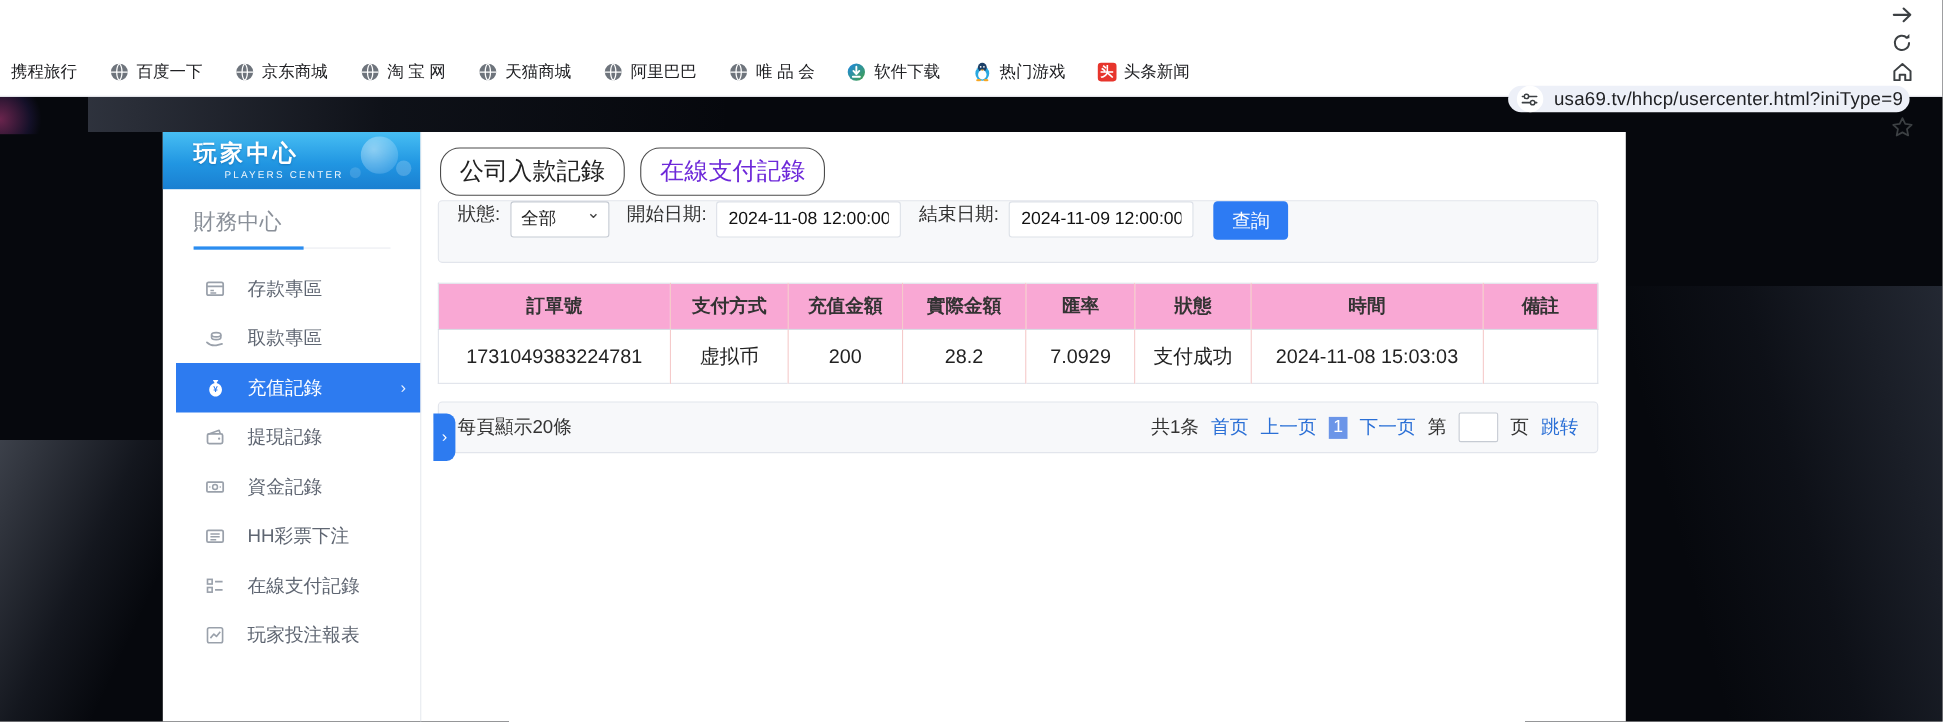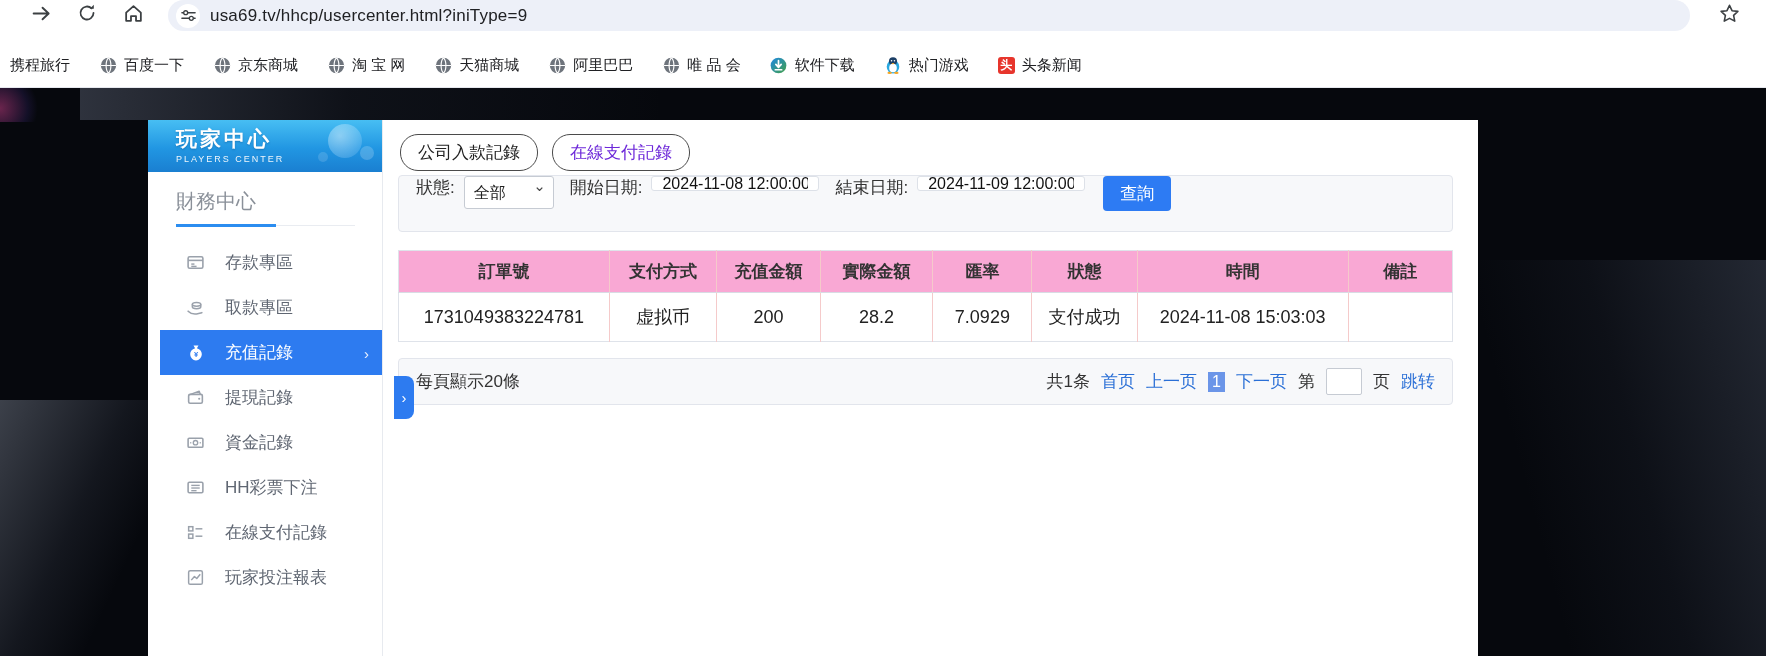--- a/index.html
+++ b/index.html
@@ -1,21 +1,21 @@
 <!DOCTYPE html>
 <html><head>
 <meta charset="utf-8">
 <style>
   * { margin:0; padding:0; box-sizing:border-box; }
   html,body { width:1766px; height:656px; overflow:hidden; }
   body { font-family:"Liberation Sans", sans-serif; background:#06080d; position:relative; }
 
   
   .chrome { position:absolute; top:0; left:0; width:1766px; height:88px; background:#fff; border-bottom:1px solid #e6e8ee; z-index:5; }
-  .toolbar { height:44px; display:flex; align-items:flex-start; padding:0 14px 0 18px; }
+  .toolbar { height:44px; display:flex; align-items:flex-end; padding:0 14px 0 18px;flex-direction:column; }
   .tb-ico { width:26px; height:26px; display:flex; align-items:center; justify-content:center; color:#3c4043; margin:0 10px; flex:0 0 auto; cursor:pointer; }
   .url-pill { flex:1; height:31px; background:#edf0f8; border-radius:16px; margin:0 16px 0 12px; display:flex; align-items:center; padding:0 6px 0 8px; }
   .pill-ico { width:24px; height:24px; background:#fff; border-radius:50%; display:flex; align-items:center; justify-content:center; color:#3c4043; margin-right:10px; }
   .url-text { font-size:17px; color:#202124; letter-spacing:.2px; white-space:nowrap; }
   .bookmarks { height:42px; display:flex; padding-left:10px; gap:29px; }
   .bm { display:flex; align-items:center; gap:7px; font-size:15px; color:#202124; cursor:pointer; white-space:nowrap; }
   .bm-ico { width:18px; height:18px; display:flex; align-items:center; justify-content:center; }
   .tt-ico { width:17px; height:17px; background:#e7352c; border-radius:3px; color:#fff; font-size:12px; font-weight:bold; display:flex; align-items:center; justify-content:center; }
 
   
@@ -25,48 +25,48 @@
   .streak-bl { left:0; top:400px; width:170px; height:256px; background:linear-gradient(115deg, rgba(185,195,215,.30), rgba(120,130,155,.12) 45%, transparent 70%); }
   .streak-br { left:1470px; top:260px; width:296px; height:396px; background:linear-gradient(255deg, rgba(140,155,185,.22), rgba(80,90,115,.10) 45%, transparent 75%); }
 
   
   .site-panel { position:absolute; left:148px; top:120px; width:1330px; height:536px; background:#fff; display:flex; z-index:1; }
 
   
   .sidebar { width:235px; flex:0 0 auto; border-right:1px solid #e7eaef; }
   .banner { height:52px; background:linear-gradient(180deg,#47bef3 0%, #2196e2 55%, #1a7fd1 100%); position:relative; overflow:hidden; padding:5px 0 0 28px; color:#fff; }
   .banner-title { font-size:21px; letter-spacing:3px; font-weight:bold; text-shadow:0 1px 2px rgba(0,60,120,.35); }
-  .banner-sub { font-size:9px; letter-spacing:2px; opacity:.92; margin-top:1px; }
+  .banner-sub { font-size:9px; letter-spacing:2px; opacity:.92; margin-top:1px;margin-left:28px; }
   .banner-deco { position:absolute; right:6px; top:2px; width:70px; height:48px; opacity:.55; }
   .banner-deco i { position:absolute; border-radius:50%; background:rgba(255,255,255,.35); display:block; }
   .banner-deco .c1 { width:34px; height:34px; right:14px; top:2px; background:radial-gradient(circle at 35% 35%, rgba(255,255,255,.8), rgba(120,200,255,.25)); }
   .banner-deco .c2 { width:14px; height:14px; right:2px; top:24px; }
   .banner-deco .c3 { width:10px; height:10px; right:48px; top:30px; background:rgba(255,255,255,.25); }
   .section-title { margin:16px 0 0 28px; padding-bottom:10px; width:179px; color:#8a9099; font-size:20px; position:relative; border-bottom:1px solid #e9ecf1; }
   .section-title::after { content:""; position:absolute; left:0; bottom:-2px; width:100px; height:3px; background:#2b8df0; }
   .menu { margin-top:14px; }
   .menu-item { height:45px; display:flex; align-items:center; gap:20px; padding-left:38px; color:#5f6672; font-size:17px; cursor:pointer; }
   .menu-item .mi-ico { width:19px; height:19px; color:#9aa1ab; display:flex; align-items:center; justify-content:center; flex:0 0 auto; }
   .menu-item.active { background:#2d7bf0; color:#fff; margin-left:12px; padding-left:26px; position:relative; }
   .menu-item.active .mi-ico { color:#fff; }
   .menu-item.active .chev { position:absolute; right:13px; top:50%; transform:translateY(-50%); font-size:15px; color:#eaf2ff; }
 
   
   .main { flex:1; padding:12px 25px 0 15px; position:relative; }
   .tabs { display:flex; gap:14px; margin:2px 0 0 2px; }
-  .tab-pill { border:1.5px solid #4b4b4b; border-radius:18px; background:#fff; padding:6px 17px; font-size:17px; color:#222; cursor:pointer; white-space:nowrap; }
+  .tab-pill { border:1.5px solid #4b4b4b; border-radius:18px; background:#fff; padding:6px 17px; font-size:22px; color:#222; cursor:pointer; white-space:nowrap; }
   .tab-pill.red { color:#6d28d9; }
 
   .panel { background:#f7f8fa; border:1px solid #e2e5ec; border-radius:4px; }
   .filter { margin-top:4px; height:57px; display:flex; align-items:flex-start; padding:0 17px; font-size:17px; color:#333; }
   .f-label { margin-right:9px; white-space:nowrap; }
   .sel-wrap { position:relative; margin-right:16px; }
   .status-select { appearance:none; -webkit-appearance:none; width:90px; height:33px; border:1px solid #c6cbd3; border-radius:3px; background:#fff; font-size:16px; padding:0 22px 0 9px; color:#222; font-family:inherit; }
   .sel-wrap::after { content:"⌄"; position:absolute; right:8px; top:1px; font-size:15px; color:#444; pointer-events:none; }
-  .date-input { width:168px; height:15px; border:1px solid #dde1e8; border-radius:3px; background:#fff; font-size:16px; color:#111; padding:0 10px; font-family:inherit; margin-right:16px; }
+  .date-input { width:168px; height:33px; border:1px solid #dde1e8; border-radius:3px; background:#fff; font-size:16px; color:#111; padding:0 10px; font-family:inherit; margin-right:16px; }
   .search-btn { height:35px; padding:0 17px; background:#2d7bf3; border:none; border-radius:4px; color:#fff; font-size:17px; cursor:pointer; font-family:inherit; margin-left:2px; }
 
   table.records { width:100%; margin-top:18px; border-collapse:collapse; border:1px solid #dfe3ea; table-layout:fixed; }
   .records th { background:#f9a8d4; height:42px; font-size:17px; color:#333; font-weight:bold; border-right:1px solid #f5caca; border-bottom:1px solid #d8dce4; }
   .records th:last-child, .records td:last-child { border-right:none; }
   .records td { background:#fff; height:49px; text-align:center; font-size:18px; color:#222; border-right:1px solid #f5caca; }
   .col-order { width:20%; } .col-pay { width:10.2%; } .col-amt { width:9.8%; } .col-real { width:10.7%; }
   .col-rate { width:9.4%; } .col-status { width:10%; } .col-time { width:20%; } .col-note { width:9.9%; }
 
   .pagination { margin-top:16px; height:47px; display:flex; align-items:center; padding:0 17px; font-size:17px; color:#333; }

